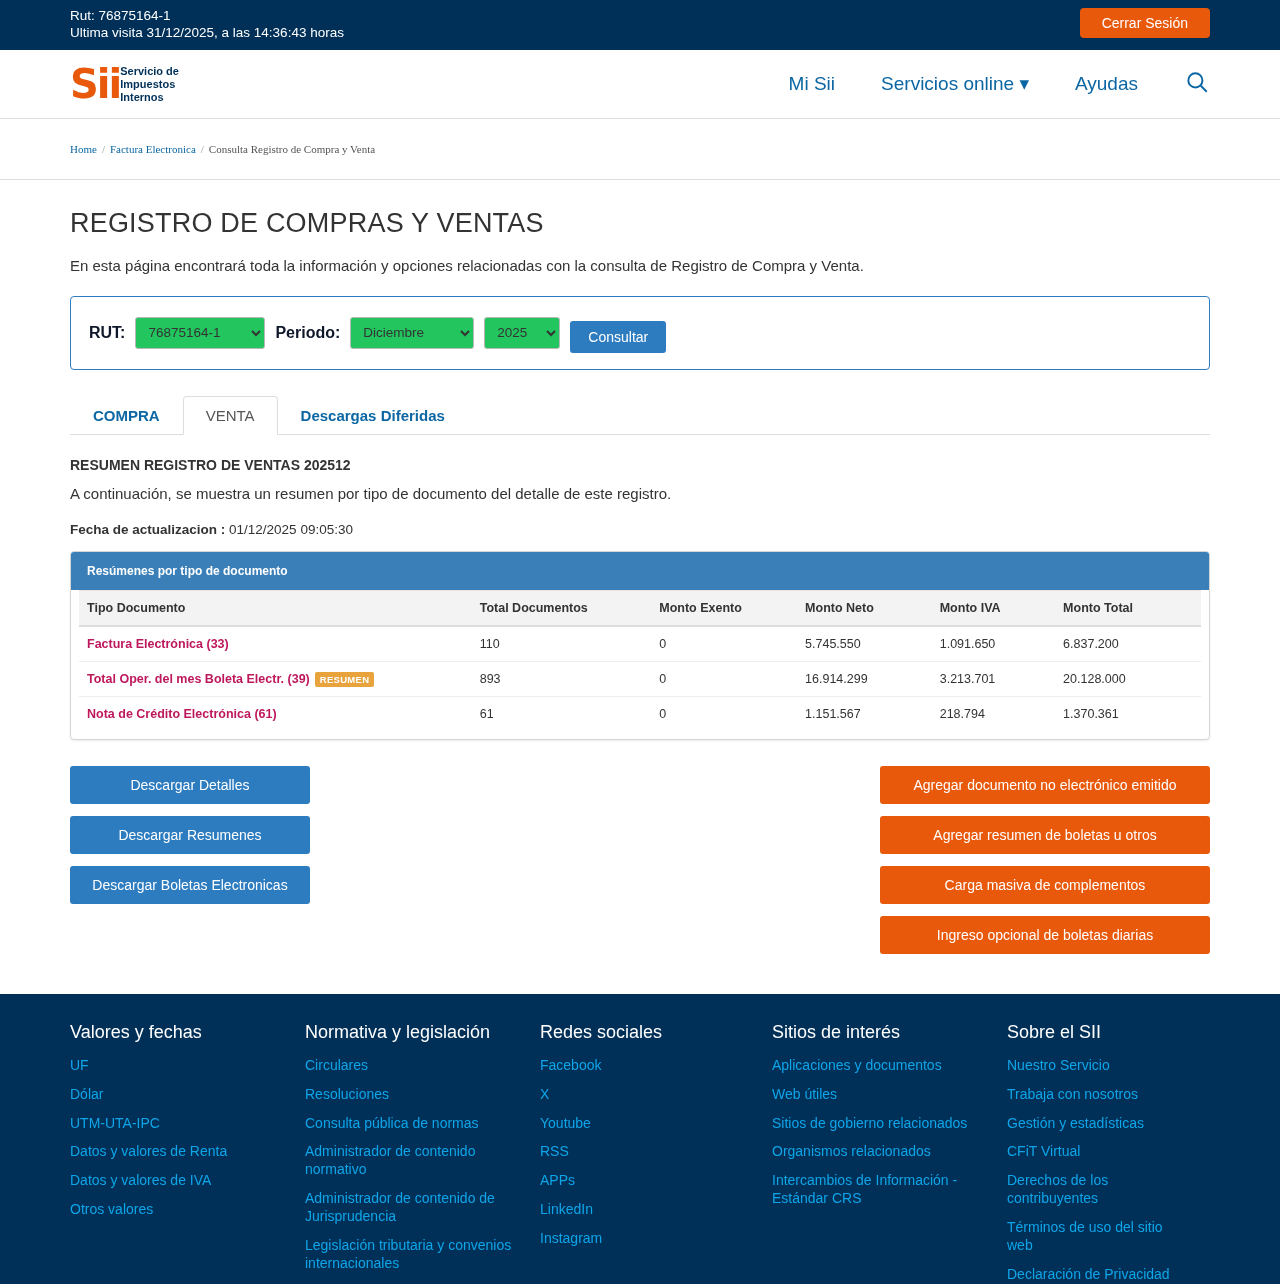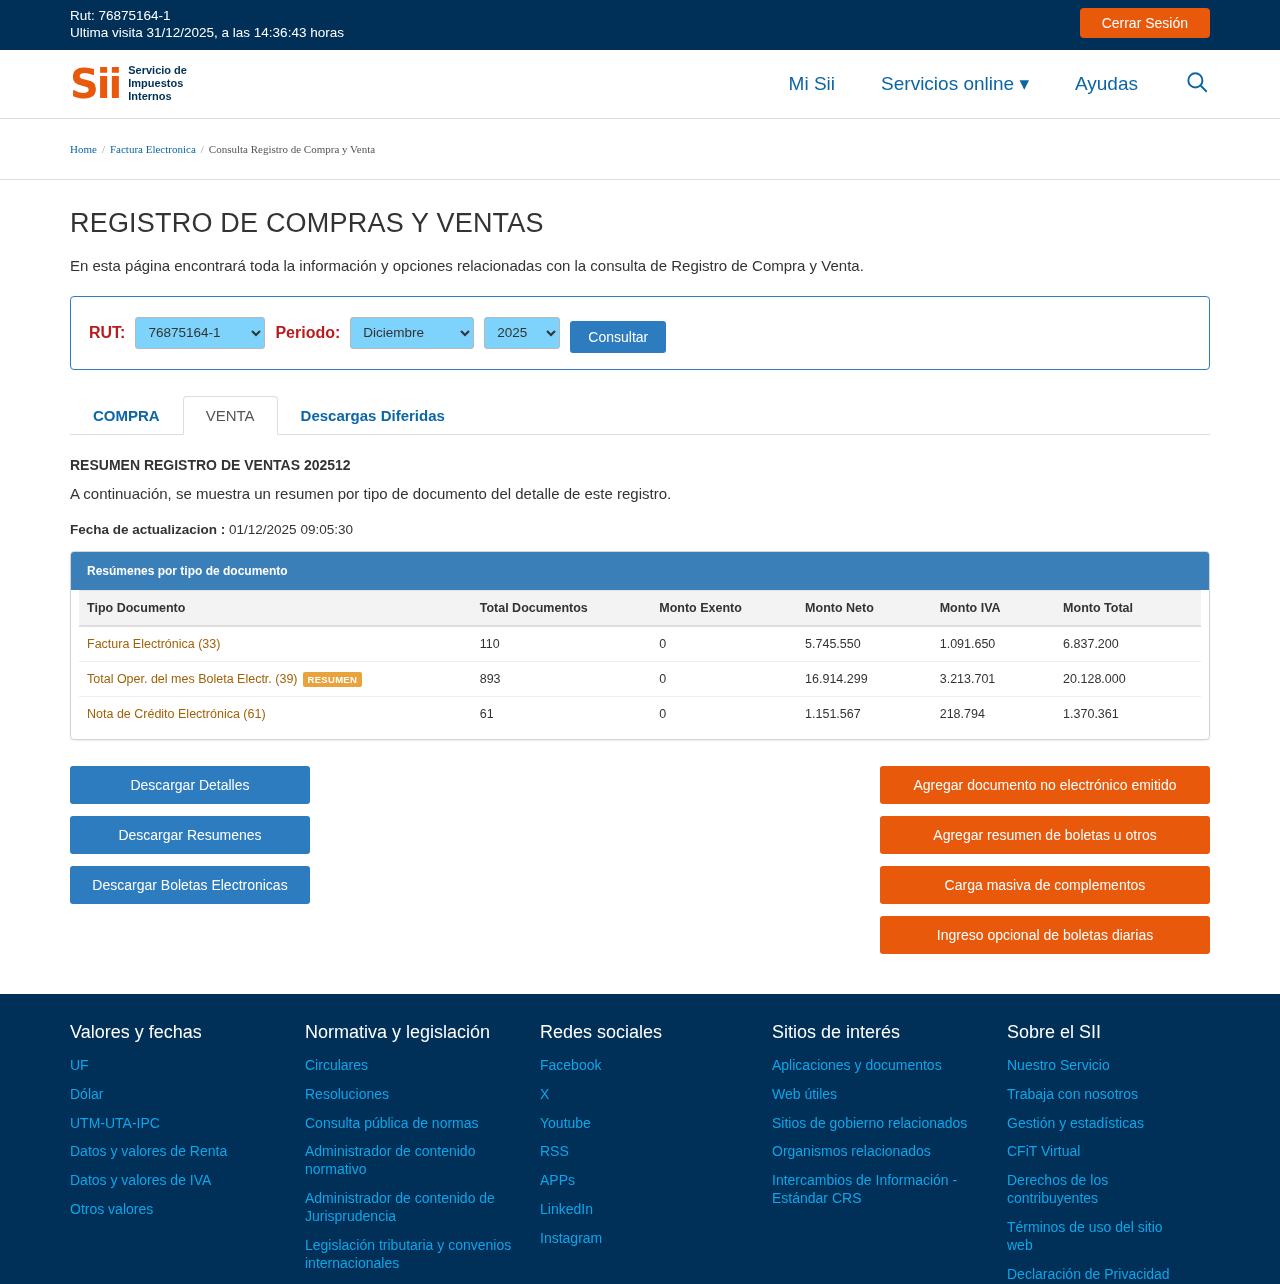--- a/index.html
+++ b/index.html
@@ -42,21 +42,21 @@
     border-bottom: 1px solid #ddd;
   }
   .header-inner {
     width: 1140px;
     margin: 0 auto;
     height: 68px;
     display: flex;
     align-items: center;
     justify-content: space-between;
   }
-  .logo { display: flex; align-items: center; gap: 8px; }
+  .logo { display: flex; align-items: flex-end; }
   .logo-sii {
     font-family: "DejaVu Sans", sans-serif;
     font-size: 40px;
     font-weight: bold;
     color: #e8590c;
     letter-spacing: -2px;
     line-height: 1;
     position: relative;
   }
   .logo-text {
@@ -94,28 +94,28 @@
   .intro { font-size: 15px; color: #333; margin: 0 0 22px 0; }
   .filter-box {
     border: 1px solid #2e7cc0;
     border-radius: 4px;
     padding: 16px 18px;
     display: flex;
     align-items: center;
     gap: 10px;
     margin-bottom: 26px;
   }
-  .filter-box label { font-weight: bold; font-size: 16px; color: #b91c1c; }
+  .filter-box label { font-weight: bold; font-size: 16px; color: #0f172a; }
   select {
     font-family: "Liberation Sans", sans-serif;
     font-size: 13.5px;
     padding: 6px 8px;
     border: 1px solid #b8b8b8;
     border-radius: 3px;
-    background: #7dd3fc;
+    background: #22c55e;
     color: #333;
     height: 32px;
   }
   #rut-select { width: 130px; }
   #mes-select { width: 124px; }
   #anio-select { width: 76px; }
   .btn-consultar {
     background: #2e7cc0;
     color: #fff;
     border: none;
@@ -182,21 +182,21 @@
     font-weight: bold;
     color: #333;
   }
   tbody td {
     padding: 10px 8px;
     font-size: 12.5px;
     border-bottom: 1px solid #eee;
     color: #333;
   }
   tbody tr:last-child td { border-bottom: none; }
-  td a { color: #a16207; text-decoration: none; }
+  td a { color: #be185d; text-decoration: none; font-weight: bold; }
   .badge {
     background: #e8a33d;
     color: #fff;
     font-size: 9.5px;
     font-weight: bold;
     padding: 2px 5px;
     border-radius: 2px;
     margin-left: 5px;
     vertical-align: middle;
     letter-spacing: .3px;

